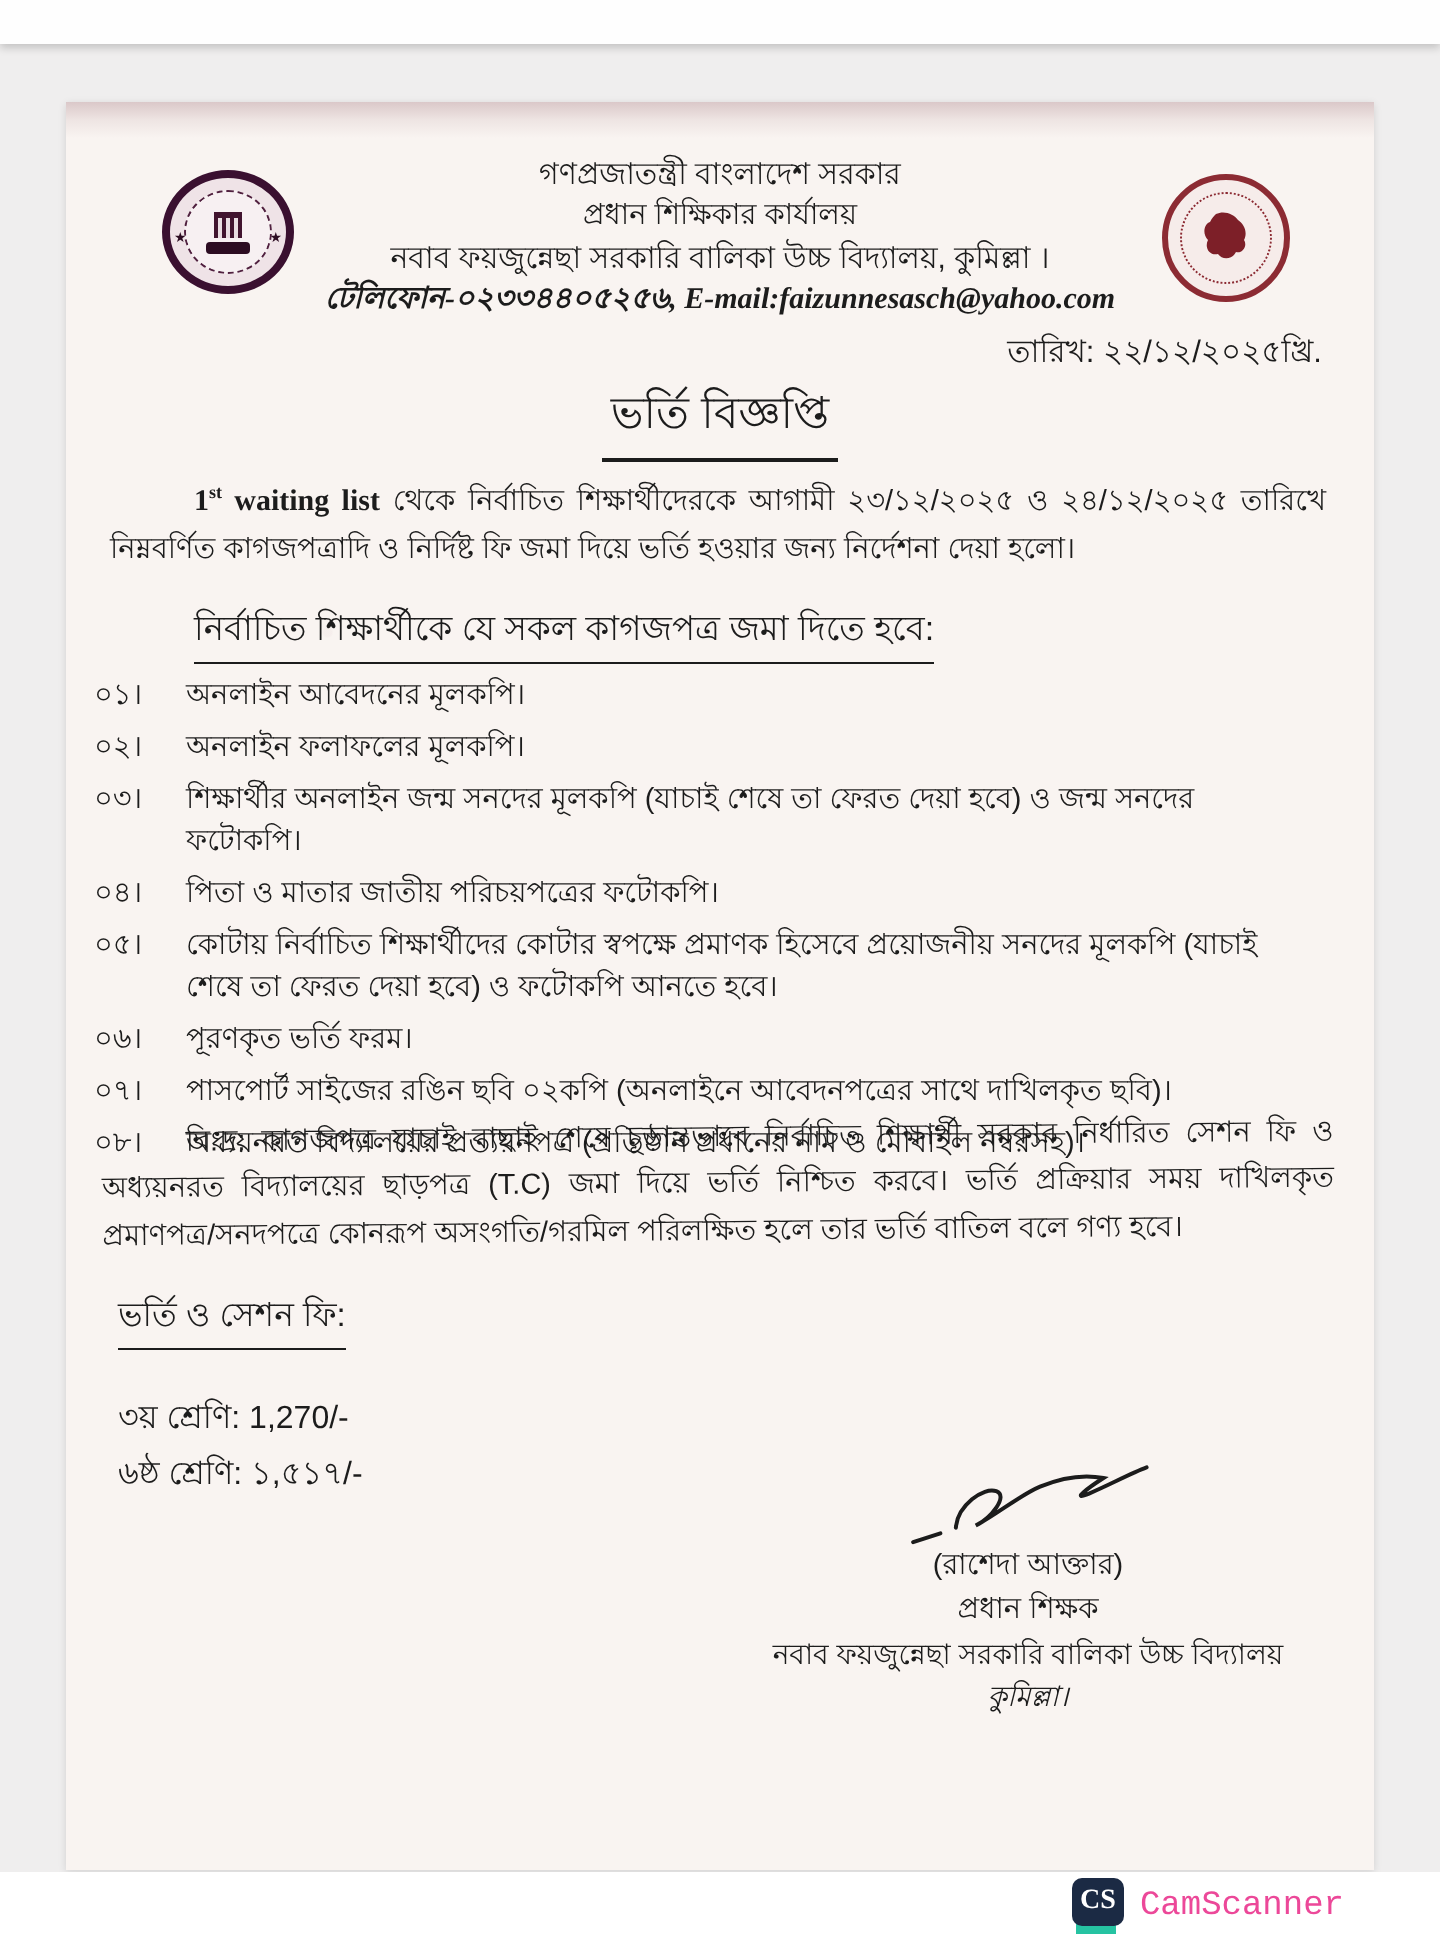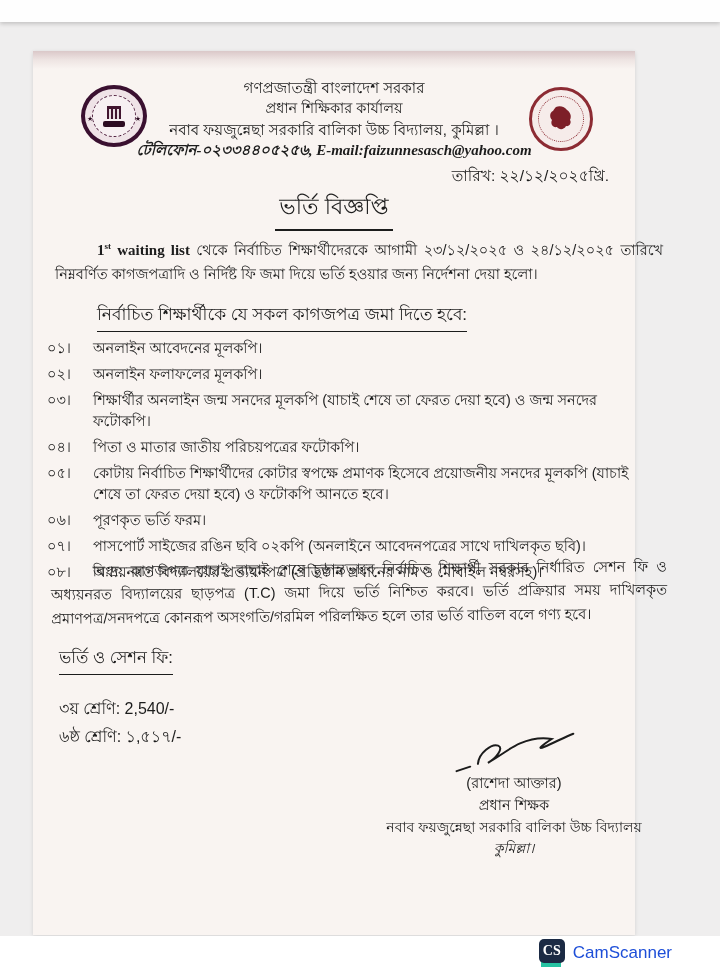--- a/index.html
+++ b/index.html
@@ -14,21 +14,21 @@
     position:absolute; top:0; left:0; width:720px; height:22px;
     background:#fefefe;
     box-shadow:0 2px 4px rgba(0,0,0,0.18);
     z-index:3;
   }
   .bottom-strip {
     position:absolute; left:0; bottom:0; width:720px; height:36px;
     background:#ffffff; z-index:3;
   }
   .paper {
-    position:absolute; left:33px; top:51px; width:602px; height:884px;
+    position:absolute; left:33px; top:51px; width:654px; height:884px;
     background:
       linear-gradient(180deg, rgba(172,134,140,0.40) 0px, rgba(172,134,140,0.14) 9px, rgba(172,134,140,0.0) 18px),
       radial-gradient(circle at 20% 30%, rgba(190,150,160,0.06) 0 2px, transparent 3px),
       #f9f4f1;
     box-shadow:0 1px 4px rgba(0,0,0,0.12);
     padding-left:16px;
   }
   .seal { position:absolute; border-radius:50%; }
   .seal-left {
     left:48px; top:34px; width:66px; height:62px;
@@ -113,22 +113,22 @@
   .cs-badge-wrap { position:relative; width:26px; height:28px; }
   .cs-badge {
     position:absolute; top:0; left:0; width:26px; height:24px;
     background:#1b2a44; border-radius:5px; color:#ffffff;
     font-weight:bold; font-size:14px; display:flex; align-items:center; justify-content:center;
     font-family:"Liberation Serif","DejaVu Serif",serif;
     z-index:2;
   }
   .cs-teal { position:absolute; left:2px; top:22px; width:20px; height:6px; background:#26c3a2; z-index:1; }
   .cam-brand {
-    margin-left:8px; font-family:Liberation Sans, sans-serif;
-    font-size:17px; color:#1d4ed8;
+    margin-left:8px; font-family:Liberation Mono, monospace;
+    font-size:17px; color:#ec4899;
   }
 </style>
 </head>
 <body>
 
 <div class="top-strip"></div>
 
 <div class="paper">
 
   <div class="seal seal-left">
@@ -201,21 +201,21 @@
       <span>অধ্যয়নরত বিদ্যালয়ের প্রত্যয়নপত্র (প্রতিষ্ঠান প্রধানের নাম ও মোবাইল নম্বরসহ)।</span>
     </div>
   </div>
 
   <p class="note">বি.দ্র: কাগজপত্র যাচাই বাছাই শেষে চূড়ান্তভাবে নির্বাচিত শিক্ষার্থী সরকার নির্ধারিত সেশন ফি ও অধ্যয়নরত বিদ্যালয়ের ছাড়পত্র (T.C) জমা দিয়ে ভর্তি নিশ্চিত করবে। ভর্তি প্রক্রিয়ার সময় দাখিলকৃত প্রমাণপত্র/সনদপত্রে কোনরূপ অসংগতি/গরমিল পরিলক্ষিত হলে তার ভর্তি বাতিল বলে গণ্য হবে।</p>
 
   <div class="fees-heading">
     <span>ভর্তি ও সেশন ফি:</span>
   </div>
 
-  <div class="fee-row fee-row-1"><span>৩য় শ্রেণি: </span><span>2,540/-</span></div>
+  <div class="fee-row fee-row-1"><span>৩য় শ্রেণি: </span><span>1,270/-</span></div>
   <div class="fee-row fee-row-2"><span>৬ষ্ঠ শ্রেণি: </span><span>১,৫১৭/-</span></div>
 
   <div class="signature">
     <svg width="130" height="36" viewBox="0 0 130 36">
       <path d="M6 30 L20 27 M28 25 C30 14 44 6 50 9 C56 12 46 22 38 25 C50 20 62 12 72 9 C82 6 94 5 104 8 C96 12 86 18 96 15 C106 12 118 7 126 5" fill="none" stroke="#1c1c1c" stroke-width="2" stroke-linecap="round"></path>
     </svg>
     <div class="sig-name">(রাশেদা আক্তার)</div>
     <div class="sig-title">প্রধান শিক্ষক</div>
     <div class="sig-org">নবাব ফয়জুন্নেছা সরকারি বালিকা উচ্চ বিদ্যালয়</div>
     <div class="sig-place">কুমিল্লা।</div>

